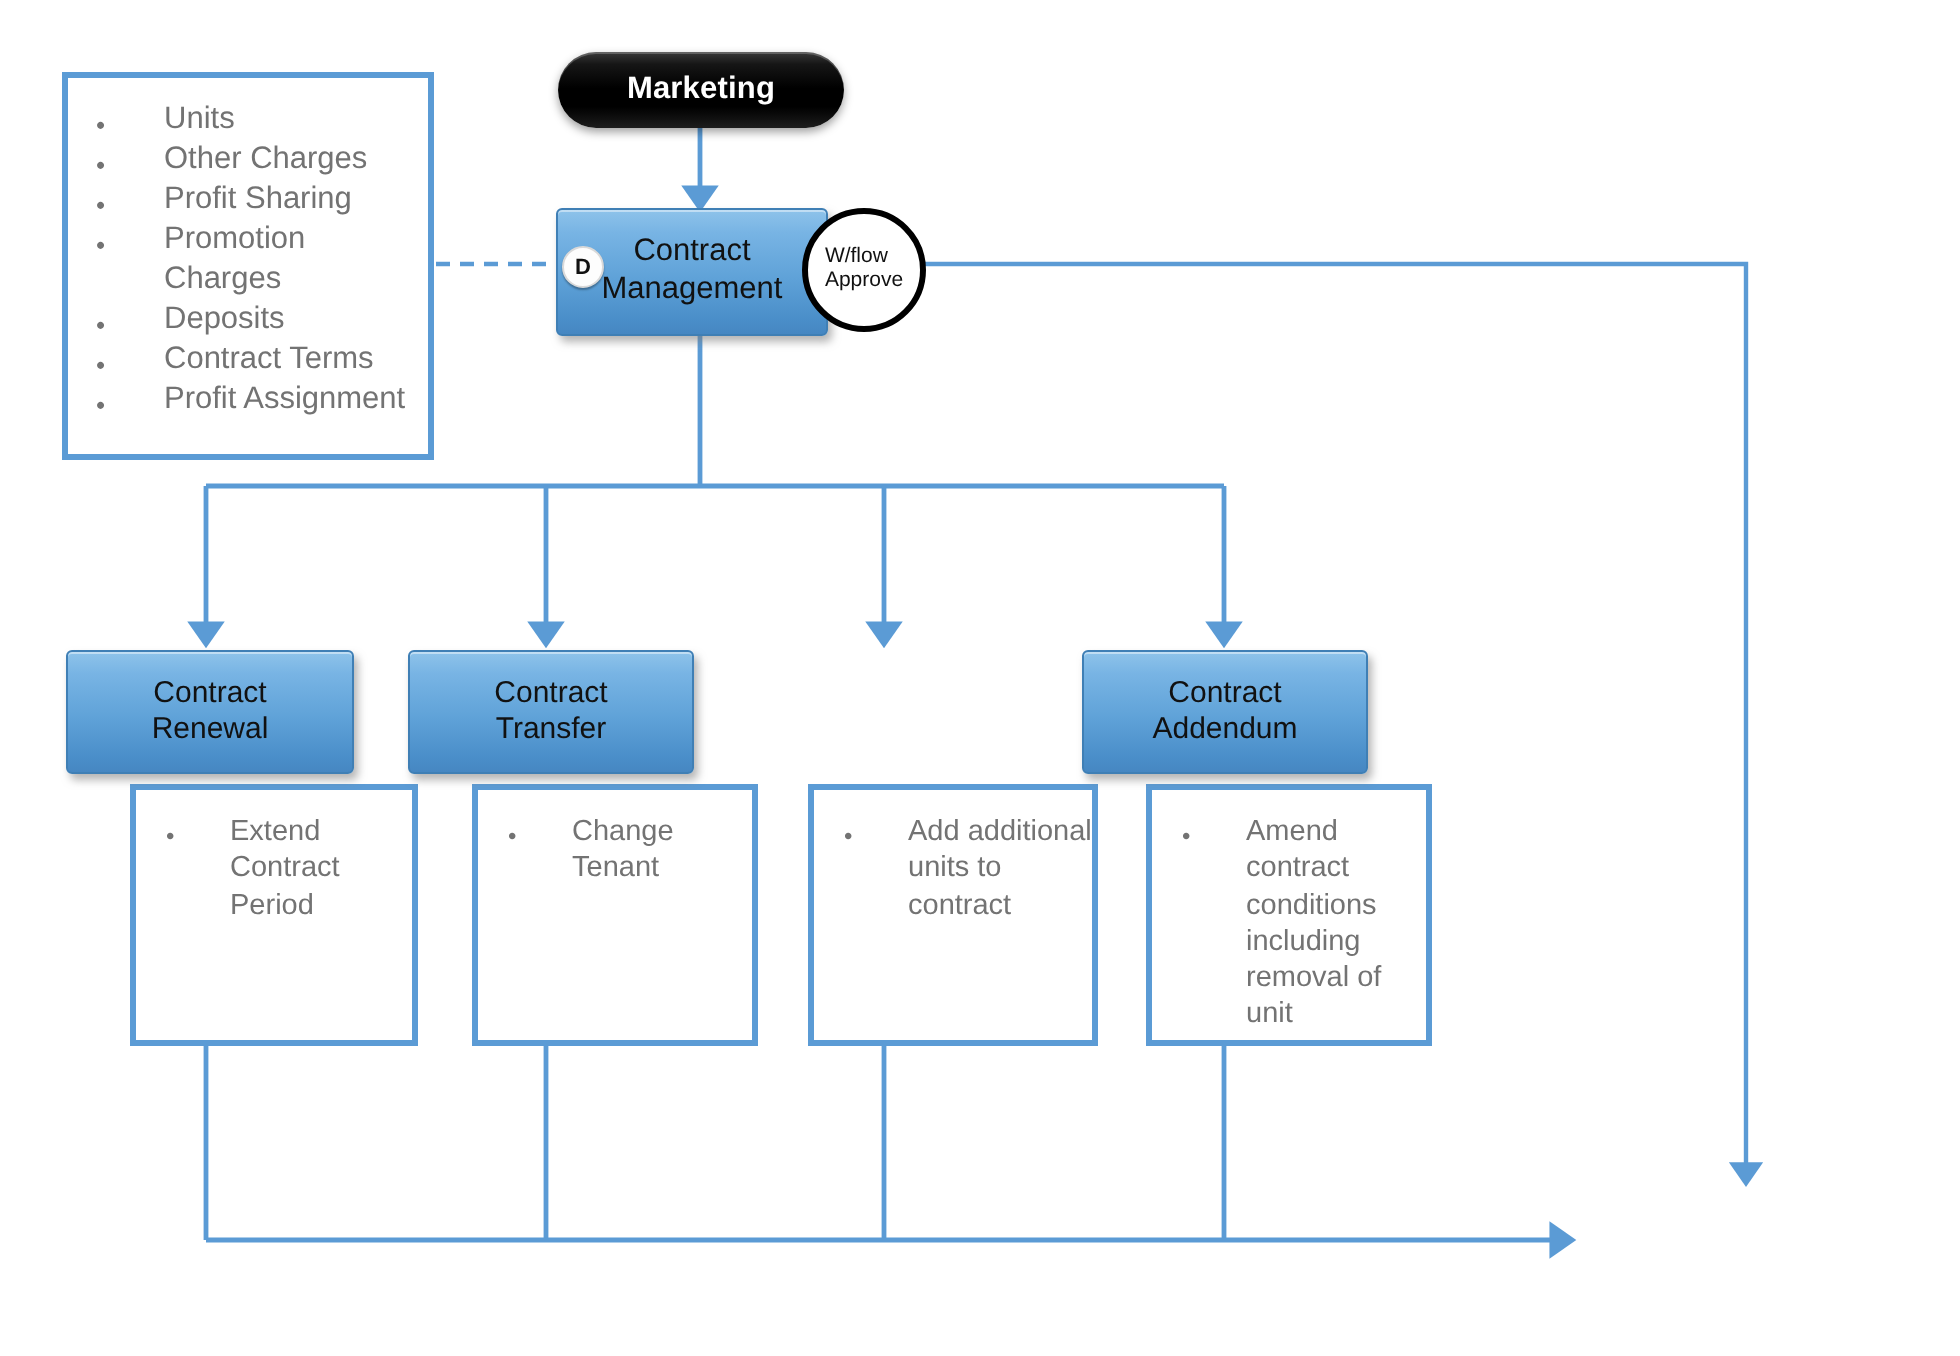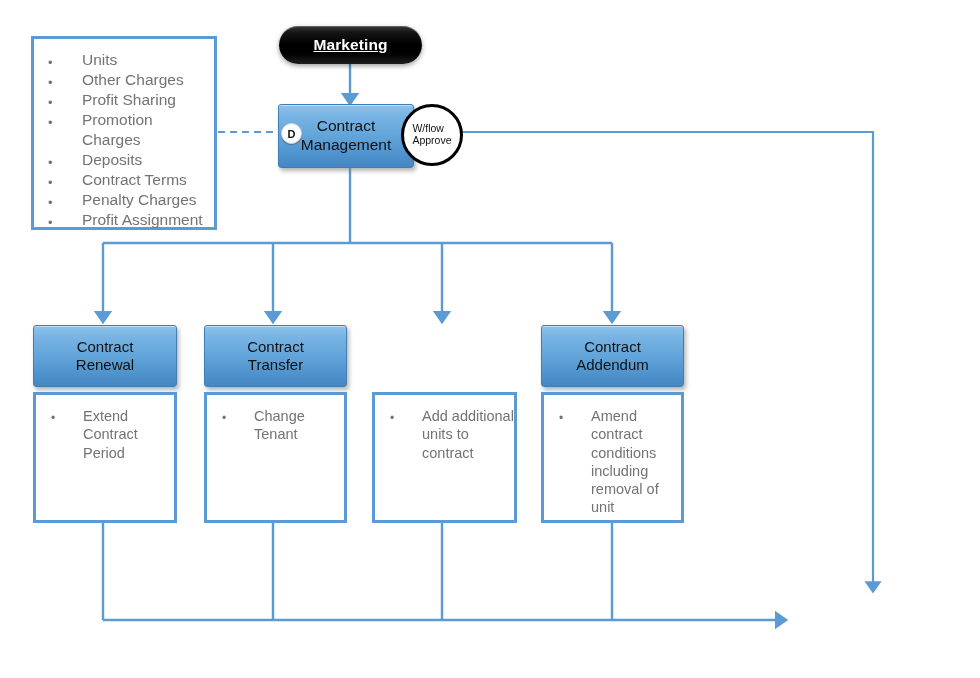--- a/index.html
+++ b/index.html
@@ -62,20 +62,21 @@
     z-index: 4;
   }
 
   
   .notebox {
     position: absolute;
     box-sizing: border-box;
     background: #ffffff;
     border: 3px solid #5b9bd5;
     z-index: 3;
+    margin-left: 32px;
   }
   .notebox ul,
   .listbox ul {
     list-style: none;
     margin: 0;
     padding: 0;
   }
   .notebox li,
   .listbox li {
     position: relative;
@@ -199,26 +200,25 @@
   </svg>
 
   <div class="listbox" id="attr-list" style="left:31px; top:36px; width:186px; height:194px;">
     <ul>
       <li>Units</li>
       <li>Other Charges</li>
       <li>Profit Sharing</li>
       <li>Promotion Charges</li>
       <li>Deposits</li>
       <li>Contract Terms</li>
-      <li>Penalty Charges</li>
       <li>Profit Assignment</li>
     </ul>
   </div>
 
-  <div class="pill" style="left:279px; top:26px; width:143px; height:38px; font-size:15.5px; font-weight:bold;text-decoration:underline;">
+  <div class="pill" style="left:279px; top:26px; width:143px; height:38px; font-size:15.5px; font-weight:bold;">
     <span>Marketing</span>
   </div>
 
   <div class="bluebox" style="left:278px; top:104px; width:136px; height:64px; font-size:15.5px;">
     <div>
       <div>Contract</div>
       <div>Management</div>
     </div>
   </div>
   <div class="badge-d" style="left:281px; top:123px;">

